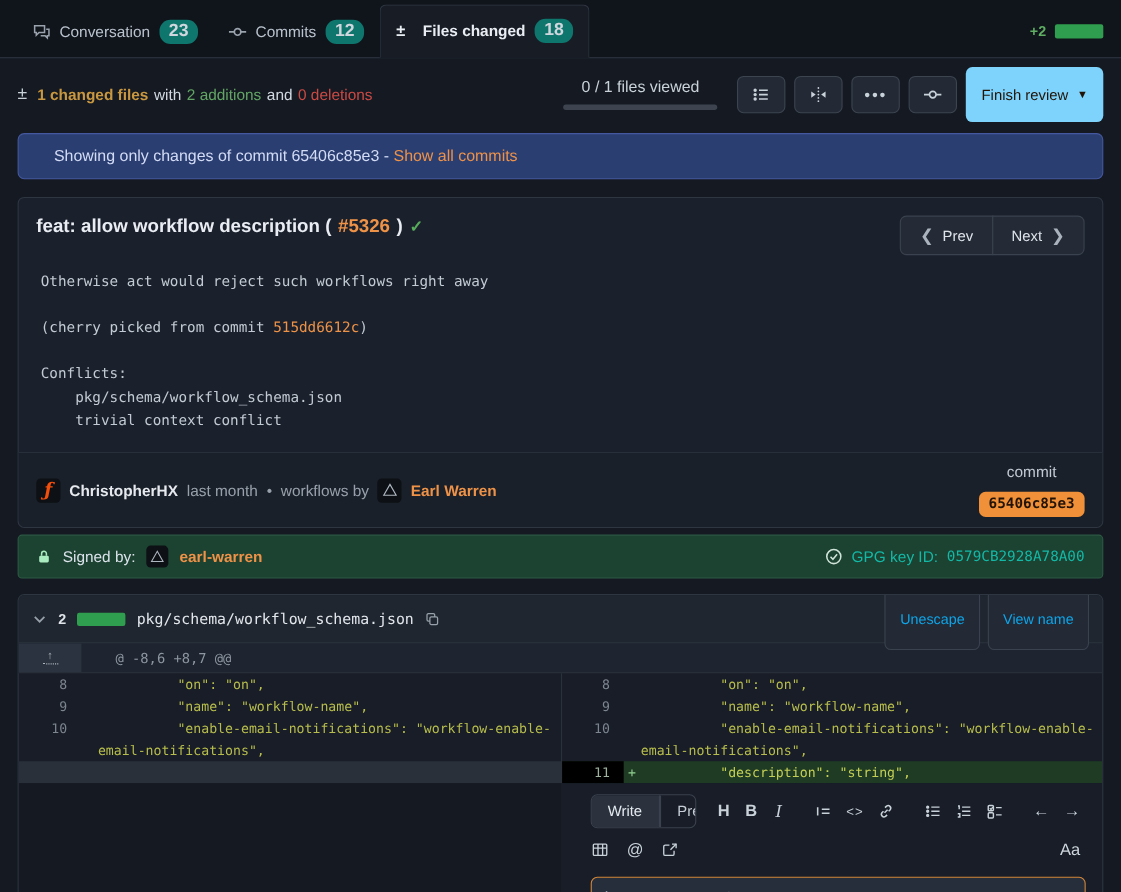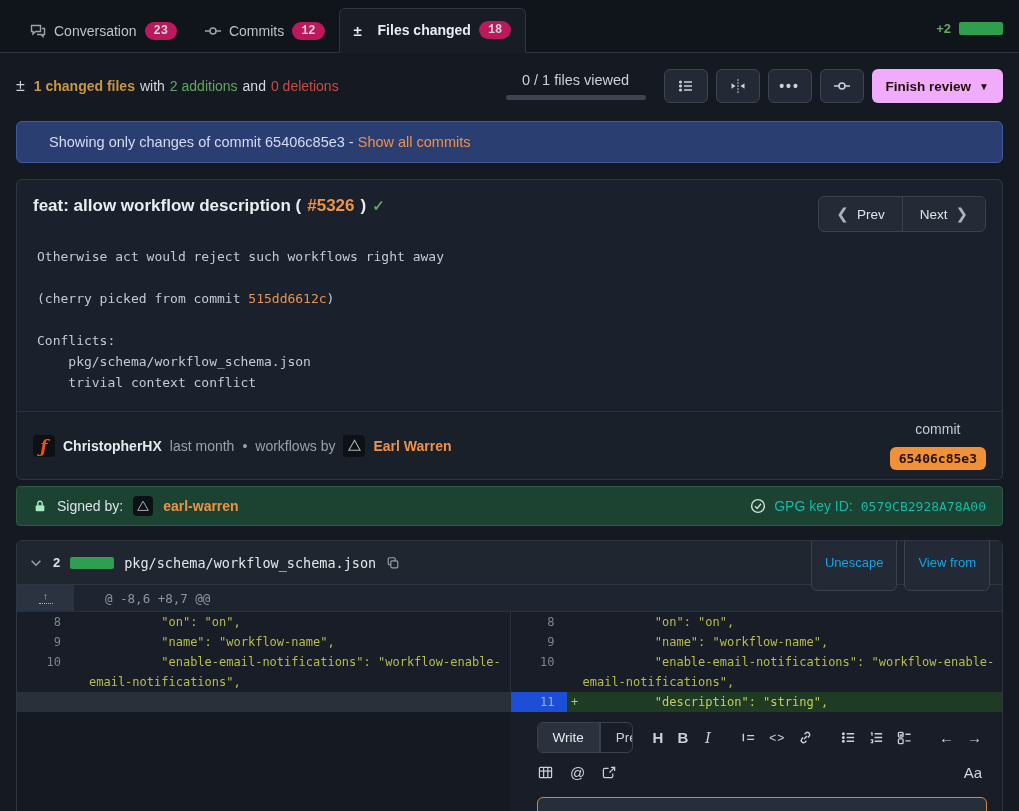--- a/index.html
+++ b/index.html
@@ -11,41 +11,41 @@
   .mono { font-family:"DejaVu Sans Mono", monospace; }
 
   
   .topbar { background:#10141b; border-bottom:1px solid #2e3642; height:53px;
     display:flex; align-items:flex-end; padding:0 16px; }
   .tab { display:flex; align-items:center; gap:8px; padding:12px 14px 13px;
     color:#bac3cd; cursor:pointer; margin-bottom:-1px; }
   .tab .ticon { width:16px; height:16px; color:#9aa3ad; display:inline-flex; }
   .tab.active { background:#171c25; border:1px solid #2e3642; border-bottom:1px solid #171c25;
     border-radius:6px 6px 0 0; color:#e9edf3; font-weight:bold; }
-  .badge { background:#be185d; color:#cfd6dd; font-size:12px; font-weight:bold;
-    border-radius:10px; padding:2px 9px;font-family:Liberation Mono, monospace; }
+  .badge { background:#0f766e; color:#cfd6dd; font-size:16px; font-weight:bold;
+    border-radius:10px; padding:2px 9px; }
   .diffstat { margin-left:auto; display:flex; align-items:center; gap:8px; padding-bottom:16px; }
   .diffstat .plus { color:#5fae63; font-weight:bold; font-size:13px; }
   .diffstat .bar { width:44px; height:13px; background:#2f9e4e; border-radius:2px; }
 
   
   .toolbar { display:flex; align-items:center; margin:14px 16px 16px; height:38px; }
   .summary { display:flex; align-items:center; gap:5px; font-size:14px; color:#d3dae2; }
   .summary .pm { font-size:16px; color:#c9d1d9; margin-right:4px; }
   .gold { color:#c9973f; font-weight:bold; }
   .green { color:#62a564; }
   .red { color:#cb4a44; }
   .review-cluster { margin-left:auto; display:flex; align-items:center; gap:8px; }
   .viewed { display:flex; flex-direction:column; gap:7px; margin-right:10px; align-items:center; }
   .viewed .vtext { color:#c9d1d9; font-size:14.5px; }
   .viewed .vtrack { width:140px; height:5px; background:#3d4450; border-radius:3px; }
   .iconbtn { width:44px; height:34px; background:#232a36; border:1px solid #3c4450;
     border-radius:6px; display:flex; align-items:center; justify-content:center;
     color:#c9d1d9; cursor:pointer; }
-  .btn-primary { height:34px; background:#f0abfc; color:#221306; font-weight:bold;
+  .btn-primary { height:50px; background:#7dd3fc; color:#221306; font-weight:normal;
     border:none; border-radius:6px; padding:0 14px; font-size:13.5px; display:flex;
     align-items:center; gap:8px; cursor:pointer; font-family:inherit; }
 
   
   .banner { margin:0 16px 16px; background:#2b3e72; border:1px solid #44589f;
     border-radius:6px; padding:12px 32px; color:#d3dcf5; font-size:14.5px; }
   .banner a { color:#ee9248; text-decoration:none; cursor:pointer; }
 
   
   .panel { margin:0 16px; background:#1b212c; border:1px solid #2e3642; border-radius:6px; }
@@ -109,21 +109,21 @@
   .split { display:flex; }
   .side { width:50%; }
   .side.right { border-left:1px solid #2a303c; }
   .drow { display:flex; min-height:20px; line-height:20px;
     font-family:"DejaVu Sans Mono", monospace; font-size:12px; }
   .dnum { flex:0 0 56px; text-align:right; padding-right:12px; color:#7d8590; cursor:pointer; }
   .dsign { flex:0 0 16px; text-align:center; color:transparent; }
   .dcode { flex:1; white-space:pre-wrap; overflow-wrap:break-word; padding-right:4px;
     color:#b7bd4c; }
   .drow.add { background:#1f3b24; }
-  .drow.add .dnum { background:#1d4ed8; color:#9fb3a0; }
+  .drow.add .dnum { background:#000000; color:#9fb3a0; }
   .drow.add .dsign { color:#8fce8f; }
   .drow.add .dcode { color:#c4cf55; }
   .drow.placeholder { background:#2a303a; }
 
   
   .comment-region { display:flex; min-height:163px; }
   .cr-left { width:50%; background:#151a22; }
   .cr-right { width:50%; background:#181d27; padding:10px 20px 0 27px; }
   .ed-row1 { display:flex; align-items:center; gap:13px; }
   .segmented { display:flex; border:1px solid #3b424e; border-radius:6px; overflow:hidden;
@@ -318,21 +318,21 @@
     <span class="gbar"></span>
     <span class="fname mono">pkg/schema/workflow_schema.json</span>
     <span class="copy-ic">
       <svg viewBox="0 0 16 16" width="14" height="14" fill="none" stroke="currentColor" stroke-width="1.3">
         <rect x="5.5" y="5.5" width="8" height="8" rx="1.5"></rect>
           <path d="M10.5 5.5v-2a1.5 1.5 0 0 0-1.5-1.5h-5A1.5 1.5 0 0 0 2.5 3.5v5A1.5 1.5 0 0 0 4 10h1.5"></path>
       </svg>
     </span>
     <div class="right">
       <button class="fbtn">Unescape</button>
-      <button class="fbtn">View from</button>
+      <button class="fbtn">View name</button>
     </div>
   </div>
 
   <div class="hunkrow">
     <div class="hunk-gutter">
       <span class="arr">↑</span>
       <span class="dots"></span>
     </div>
     <div class="hunk-text mono">@ -8,6 +8,7 @@</div>
   </div>

